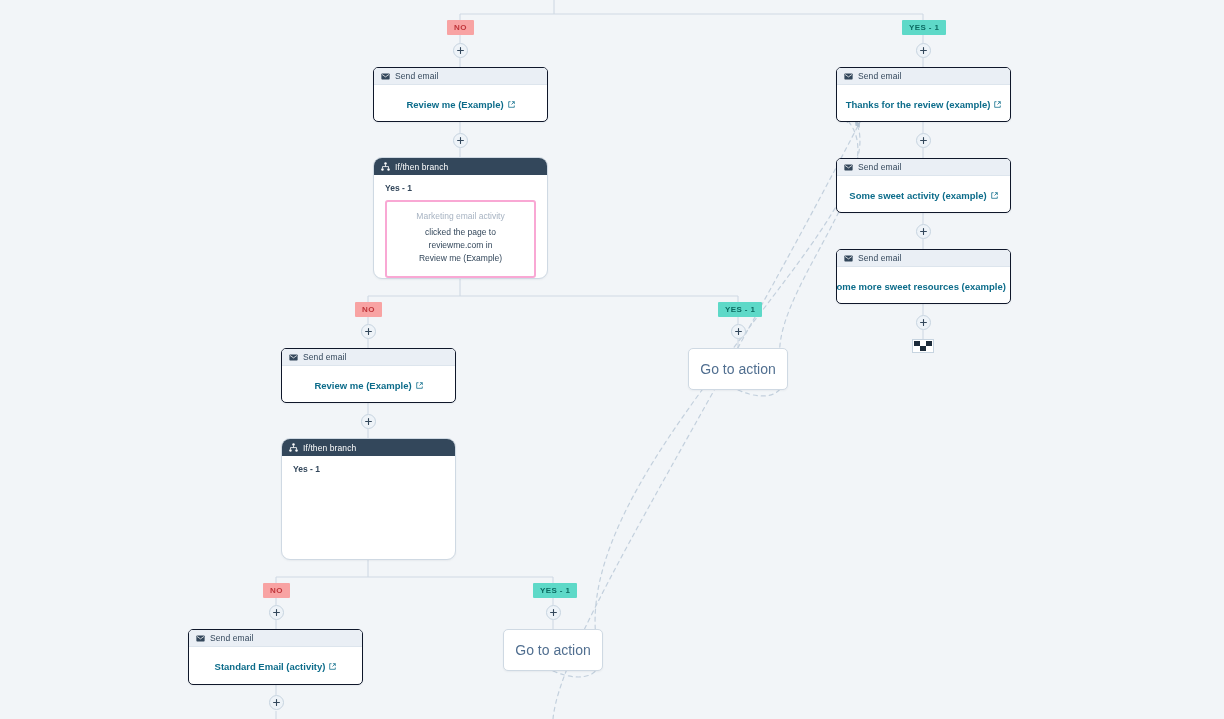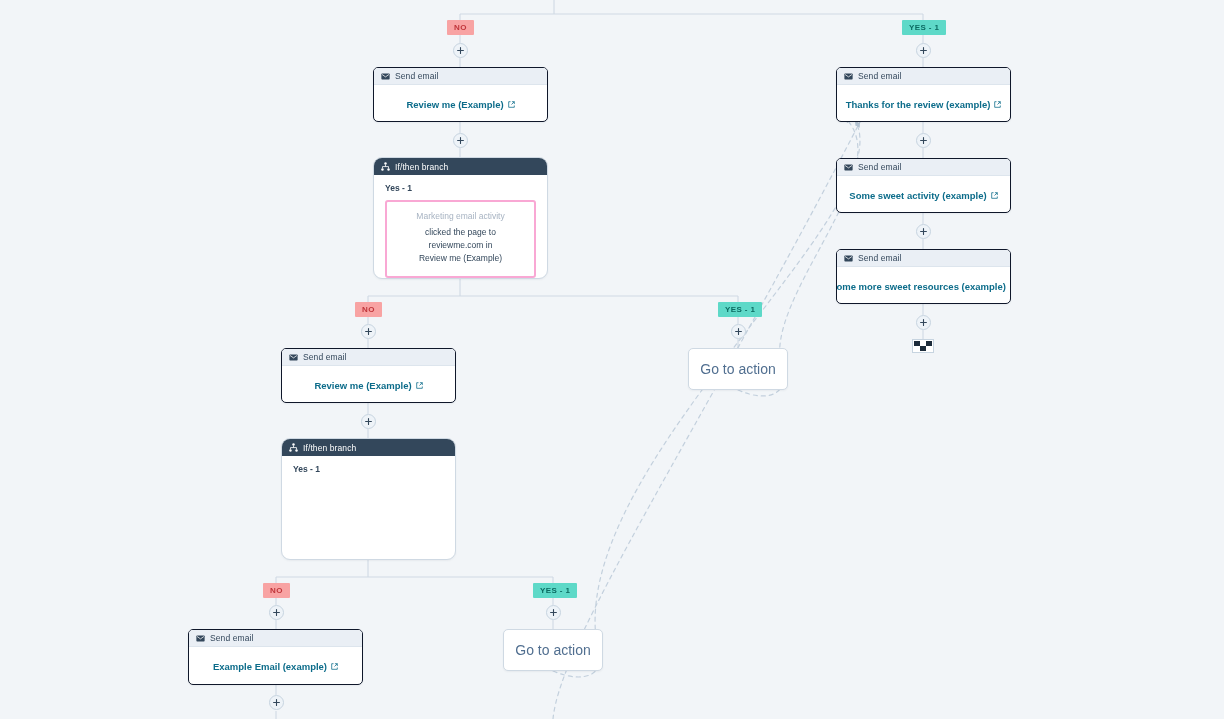--- a/index.html
+++ b/index.html
@@ -482,21 +482,21 @@
       <span class="icon">
         <svg width="9" height="7" viewBox="0 0 12 9">
           <rect x="0.5" y="0.5" width="11" height="8" rx="1" fill="#33475b"></rect>
           <path d="M1.4,1.8 L6,5 L10.6,1.8" stroke="#ffffff" stroke-width="1" fill="none"></path>
         </svg>
       </span>
       <span class="htxt">Send email</span>
     </div>
     <div class="card-body">
       <a class="card-link" href="#">
-        <span>Example Email (example)</span>
+        <span>Standard Email (activity)</span>
         <svg width="7" height="7" viewBox="0 0 10 10">
           <path d="M3.6,1 L1,1 L1,9 L9,9 L9,6.4" stroke="#0c6c8a" stroke-width="1.1" fill="none"></path>
           <path d="M5.6,1 L9,1 L9,4.4 M9,1 L5,5" stroke="#0c6c8a" stroke-width="1.1" fill="none"></path>
         </svg>
       </a>
     </div>
   </div>
 
   <div class="node goto" style="left:503px; top:629px; width:100px; height:42px;">
     <span class="goto-txt">Go to action</span>

